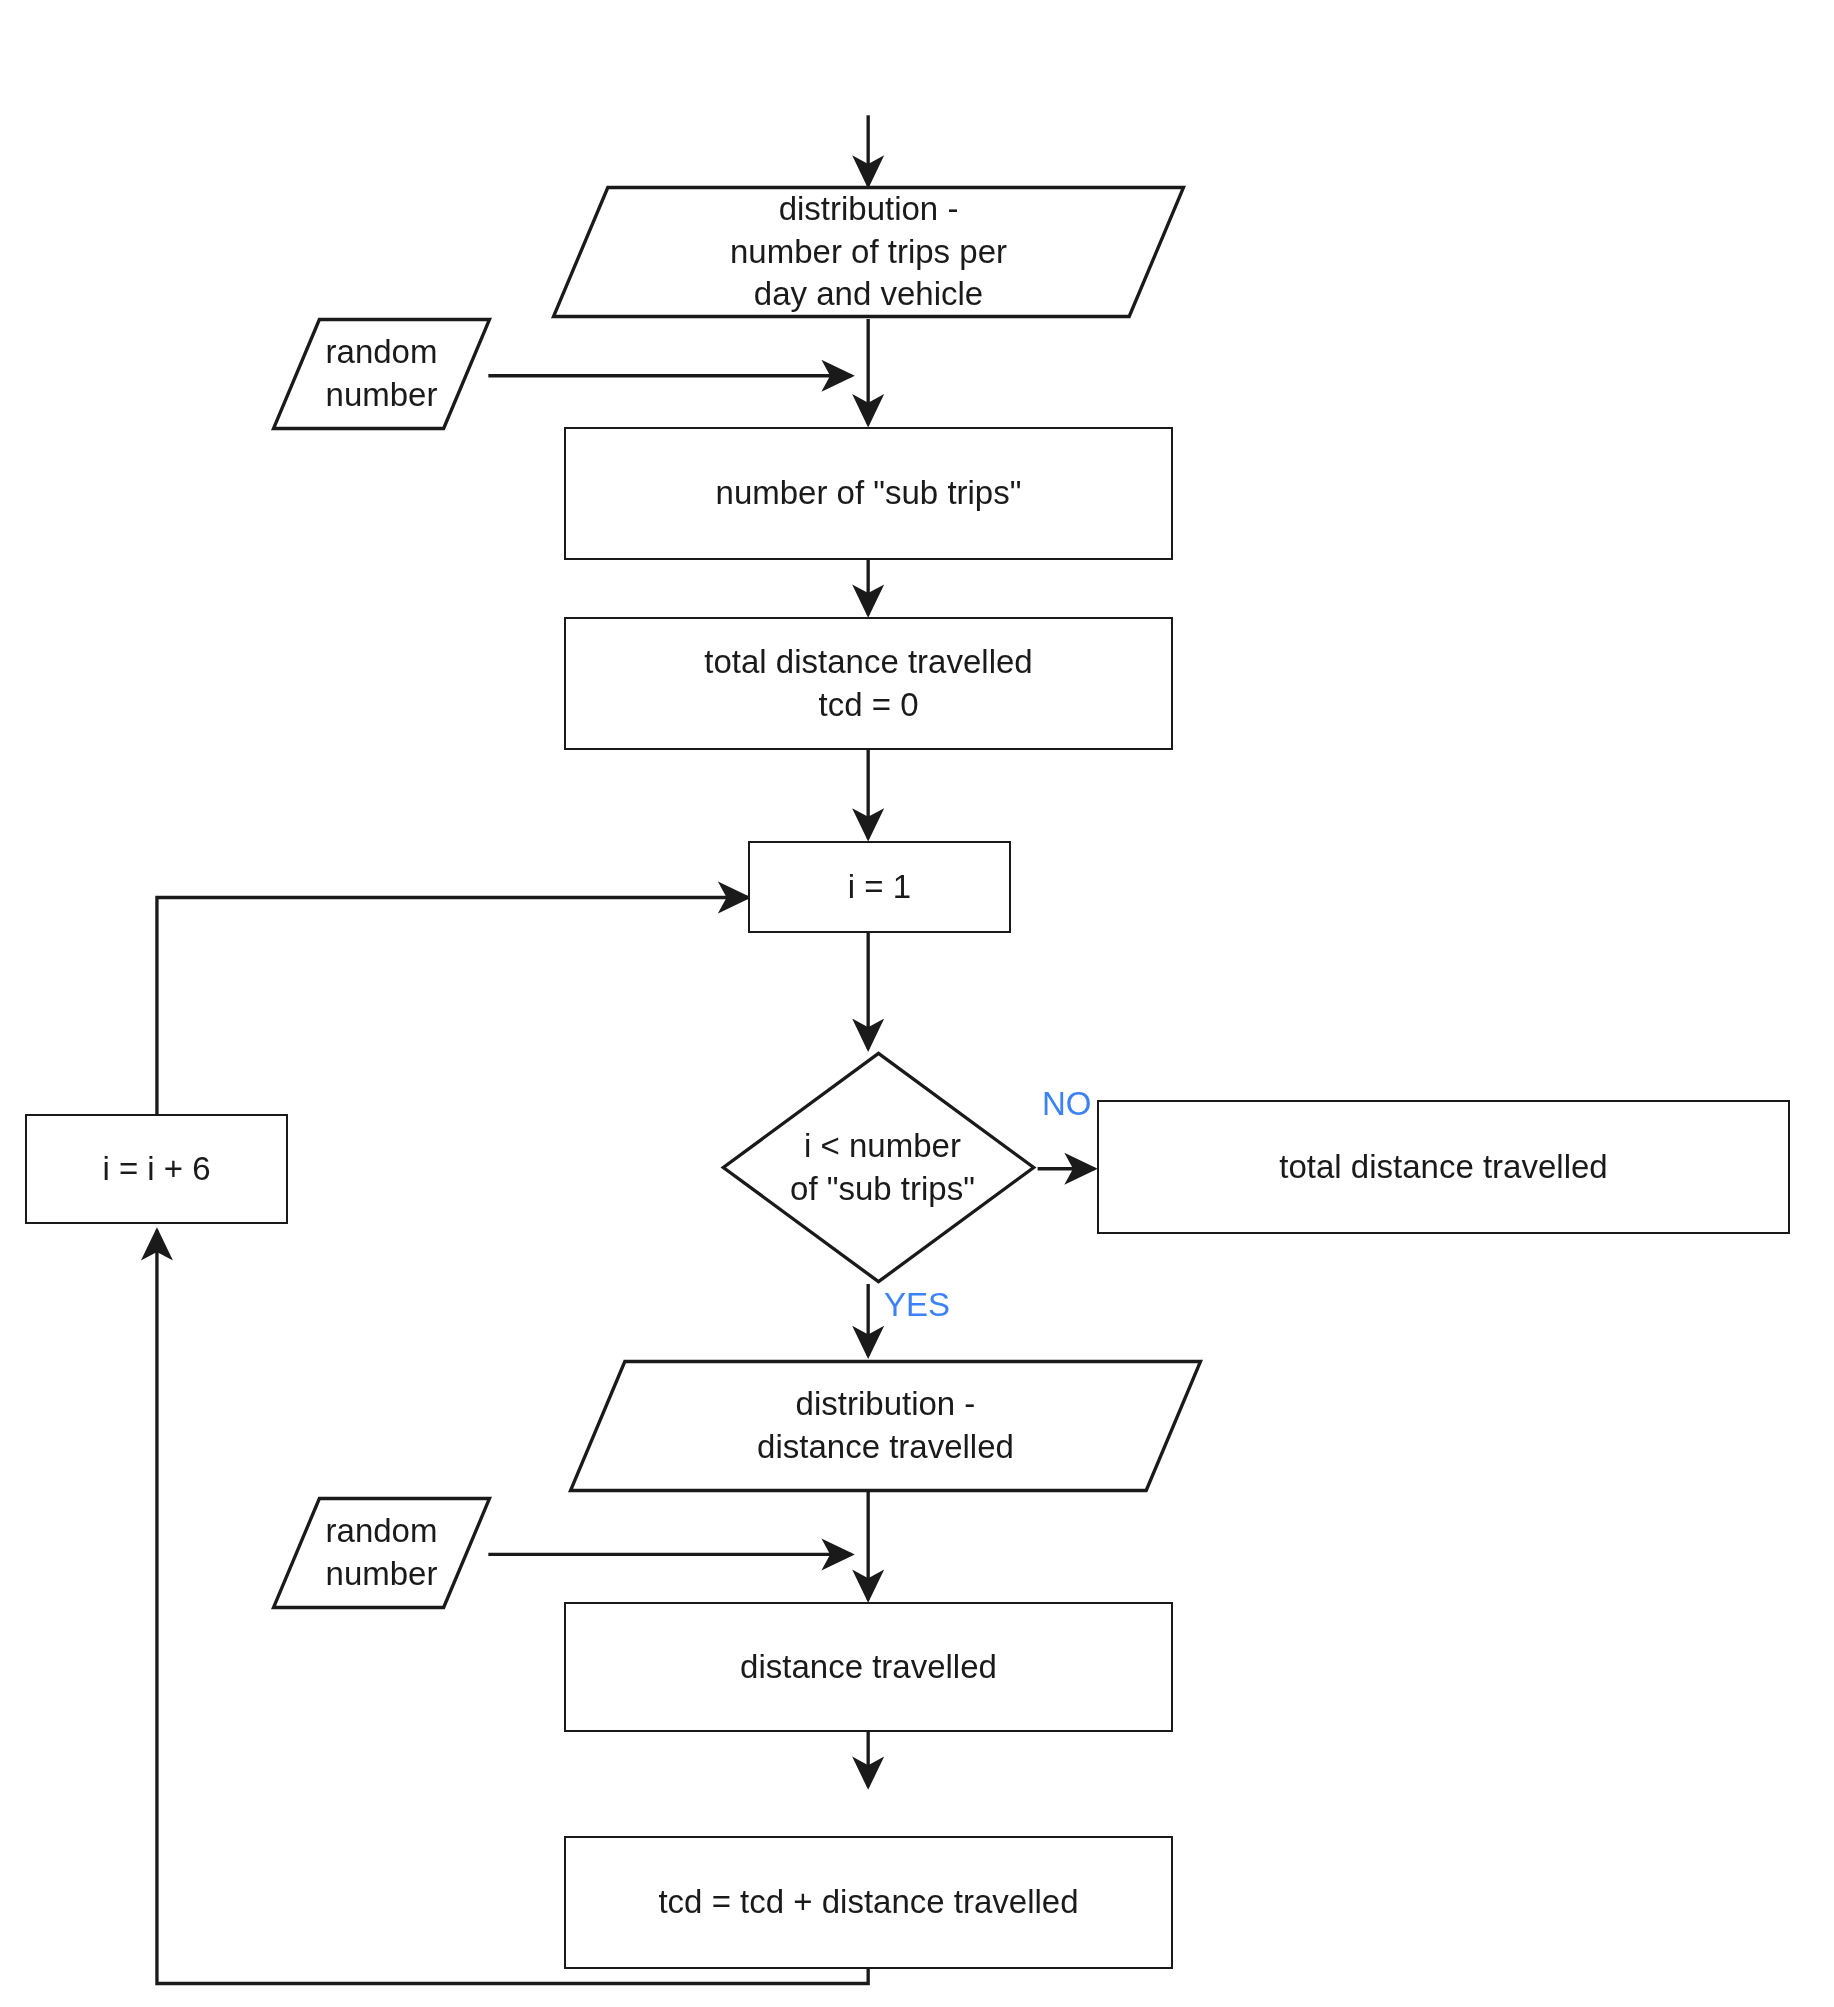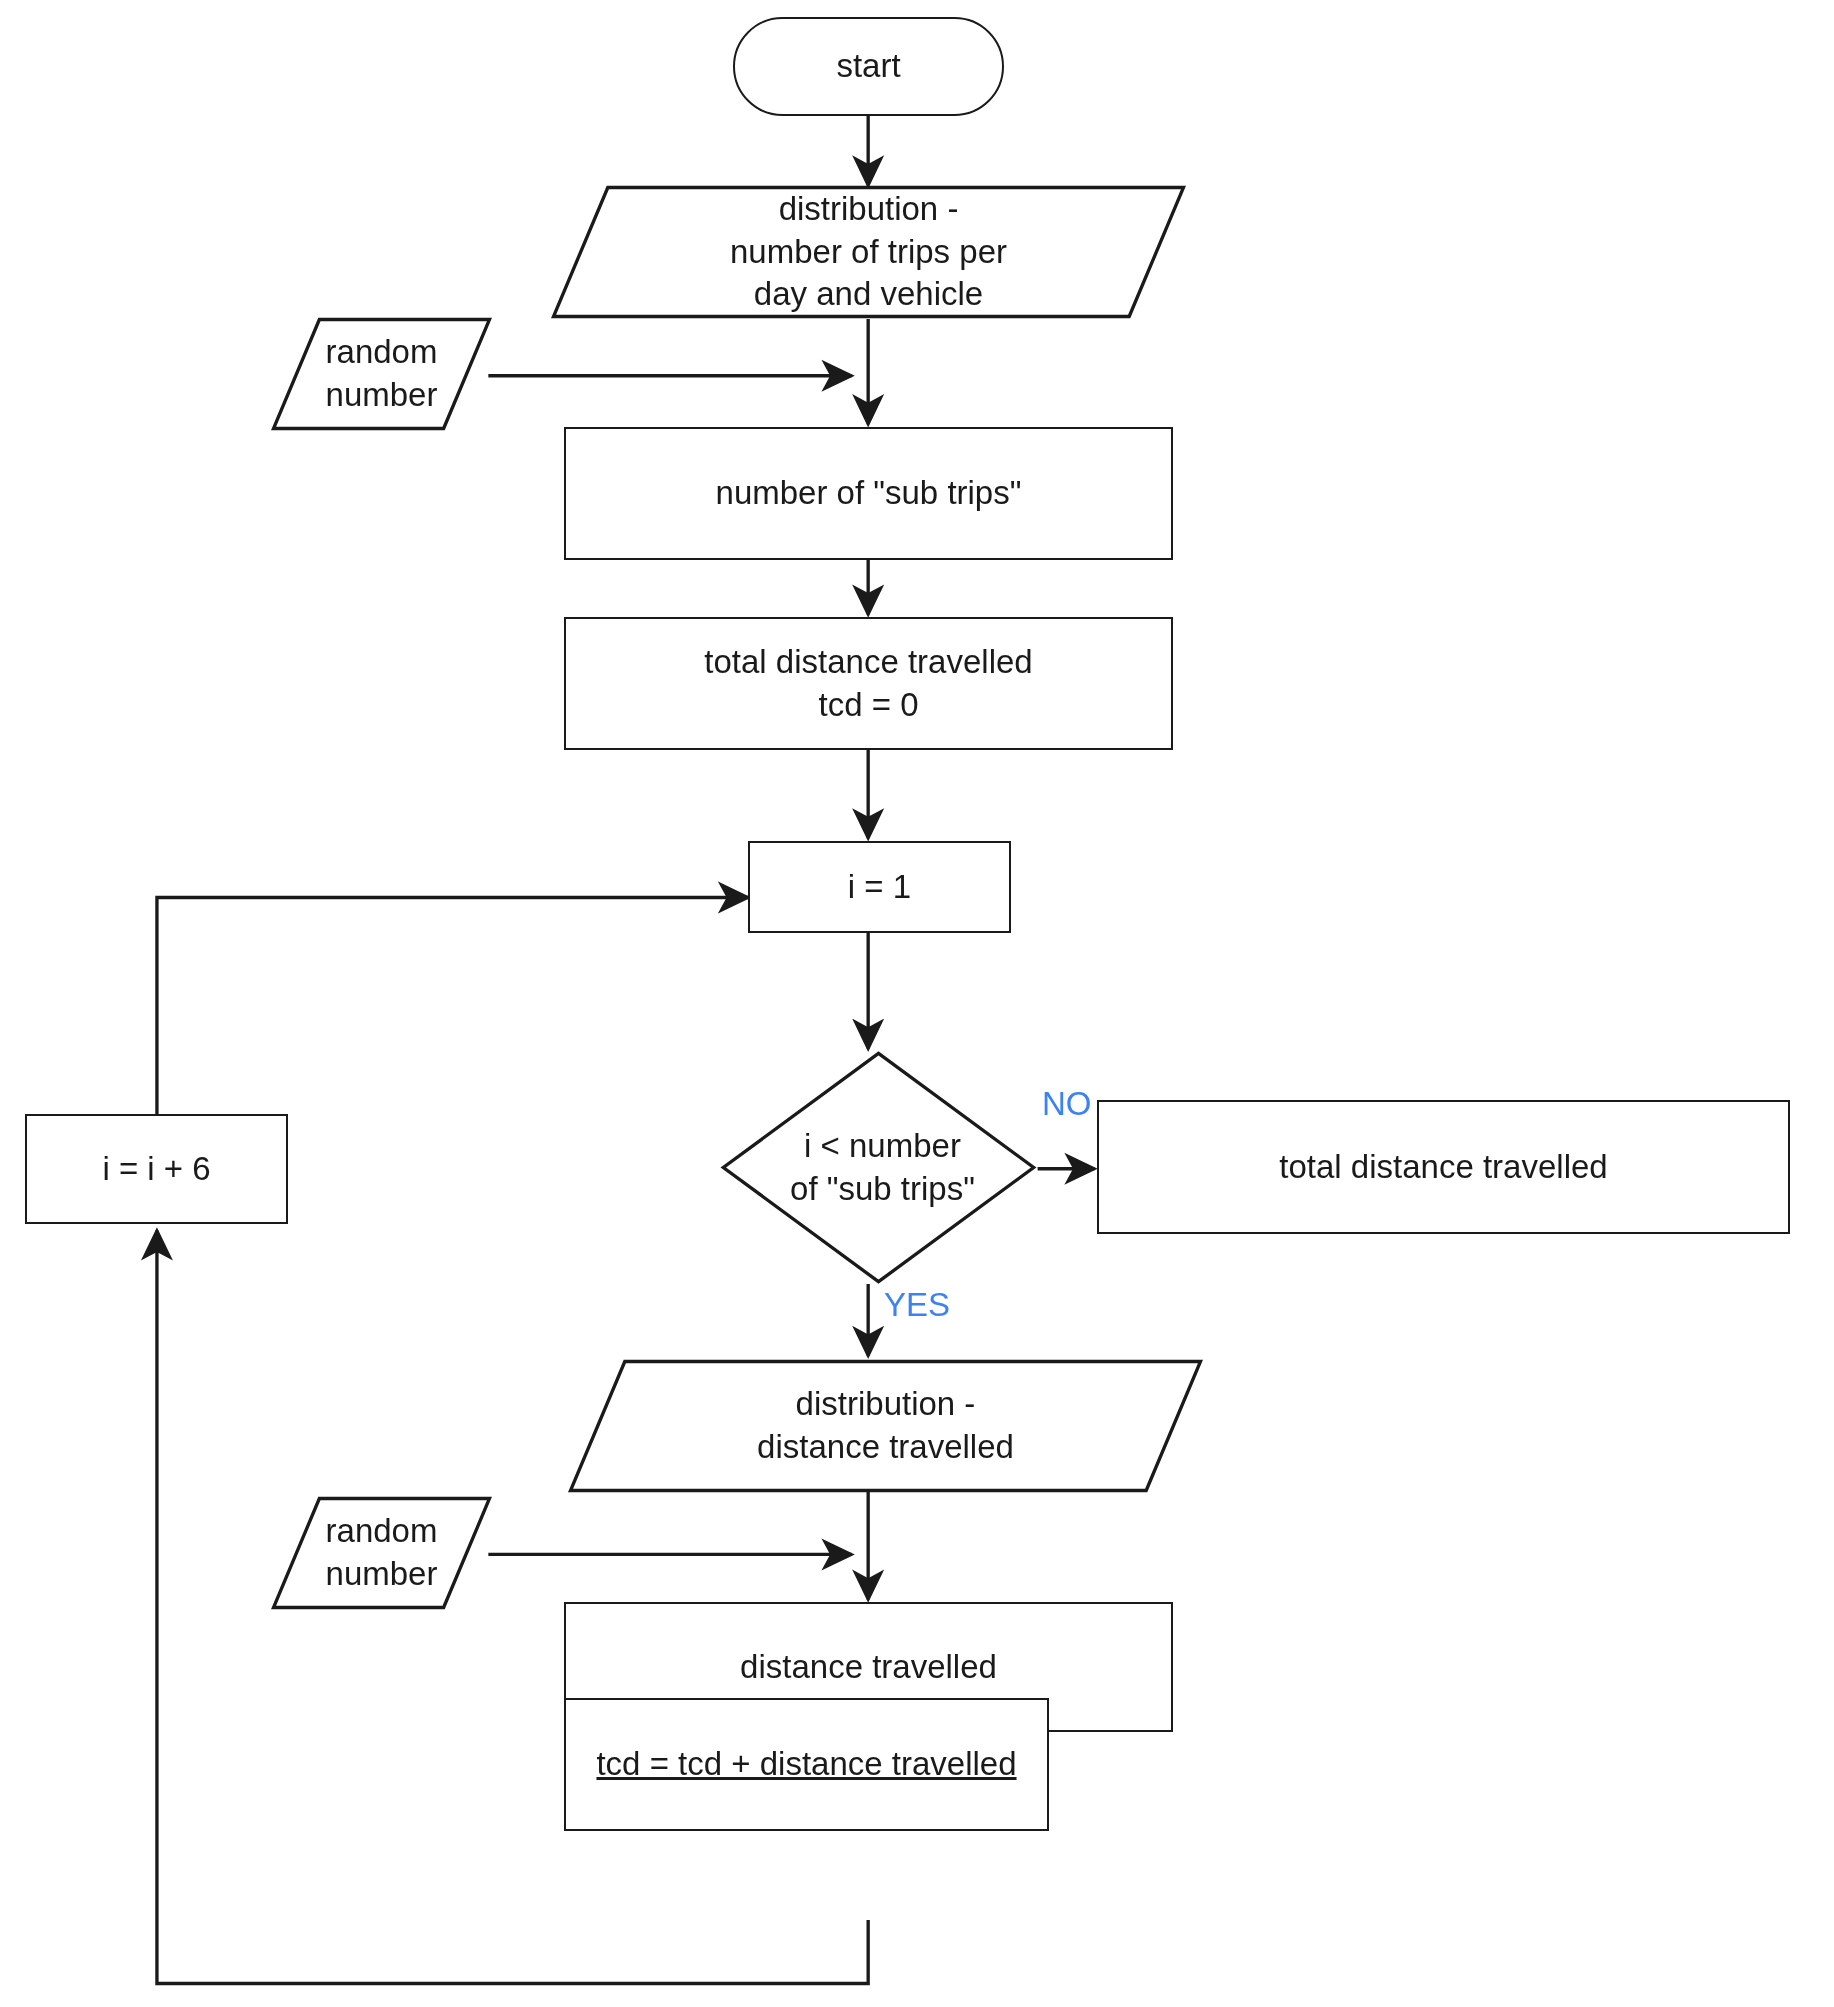--- a/index.html
+++ b/index.html
@@ -120,23 +120,20 @@
       <path d="M1040,1787 L1040,1916" marker-end="url(#arrow)"></path>
 
       <path d="M1040,2073 L1040,2140" marker-end="url(#arrow)"></path>
 
       <path d="M1040,2300 L1040,2376 L188,2376 L188,1474" marker-end="url(#arrow)"></path>
 
       <path d="M188,1337 L188,1075 L896,1075" marker-end="url(#arrow)"></path>
     </g>
   </svg>
 
-  <div class="node term" style="left:733px; top:16.7px; width:271px; height:99px;">
-    <span>start</span>
-  </div>
 
   <div class="node io" style="left:551px; top:185px; width:635px; height:134px;">
     <svg viewBox="0 0 760 160" preserveAspectRatio="none">
       <polygon points="68,3 757,3 692,157 3,157" fill="#ffffff" stroke="#1a1a1a" stroke-width="4"></polygon>
     </svg>
     <span class="io-label">distribution -
 number of trips per
 day and vehicle</span>
   </div>
 
@@ -194,18 +191,18 @@
       <polygon points="58,3 262,3 207,134 3,134" fill="#ffffff" stroke="#1a1a1a" stroke-width="4"></polygon>
     </svg>
     <span class="io-label">random
 number</span>
   </div>
 
   <div class="node proc" style="left:564px; top:1602px; width:609px; height:130px;">
     <span>distance travelled</span>
   </div>
 
-  <div class="node proc" style="left:564px; top:1698px; width:485px; height:133px;text-decoration:underline;">
+  <div class="node proc" style="left:564px; top:1836px; width:609px; height:133px;">
     <span>tcd = tcd + distance travelled</span>
   </div>
 
 </div>
 
 
 </body></html>

